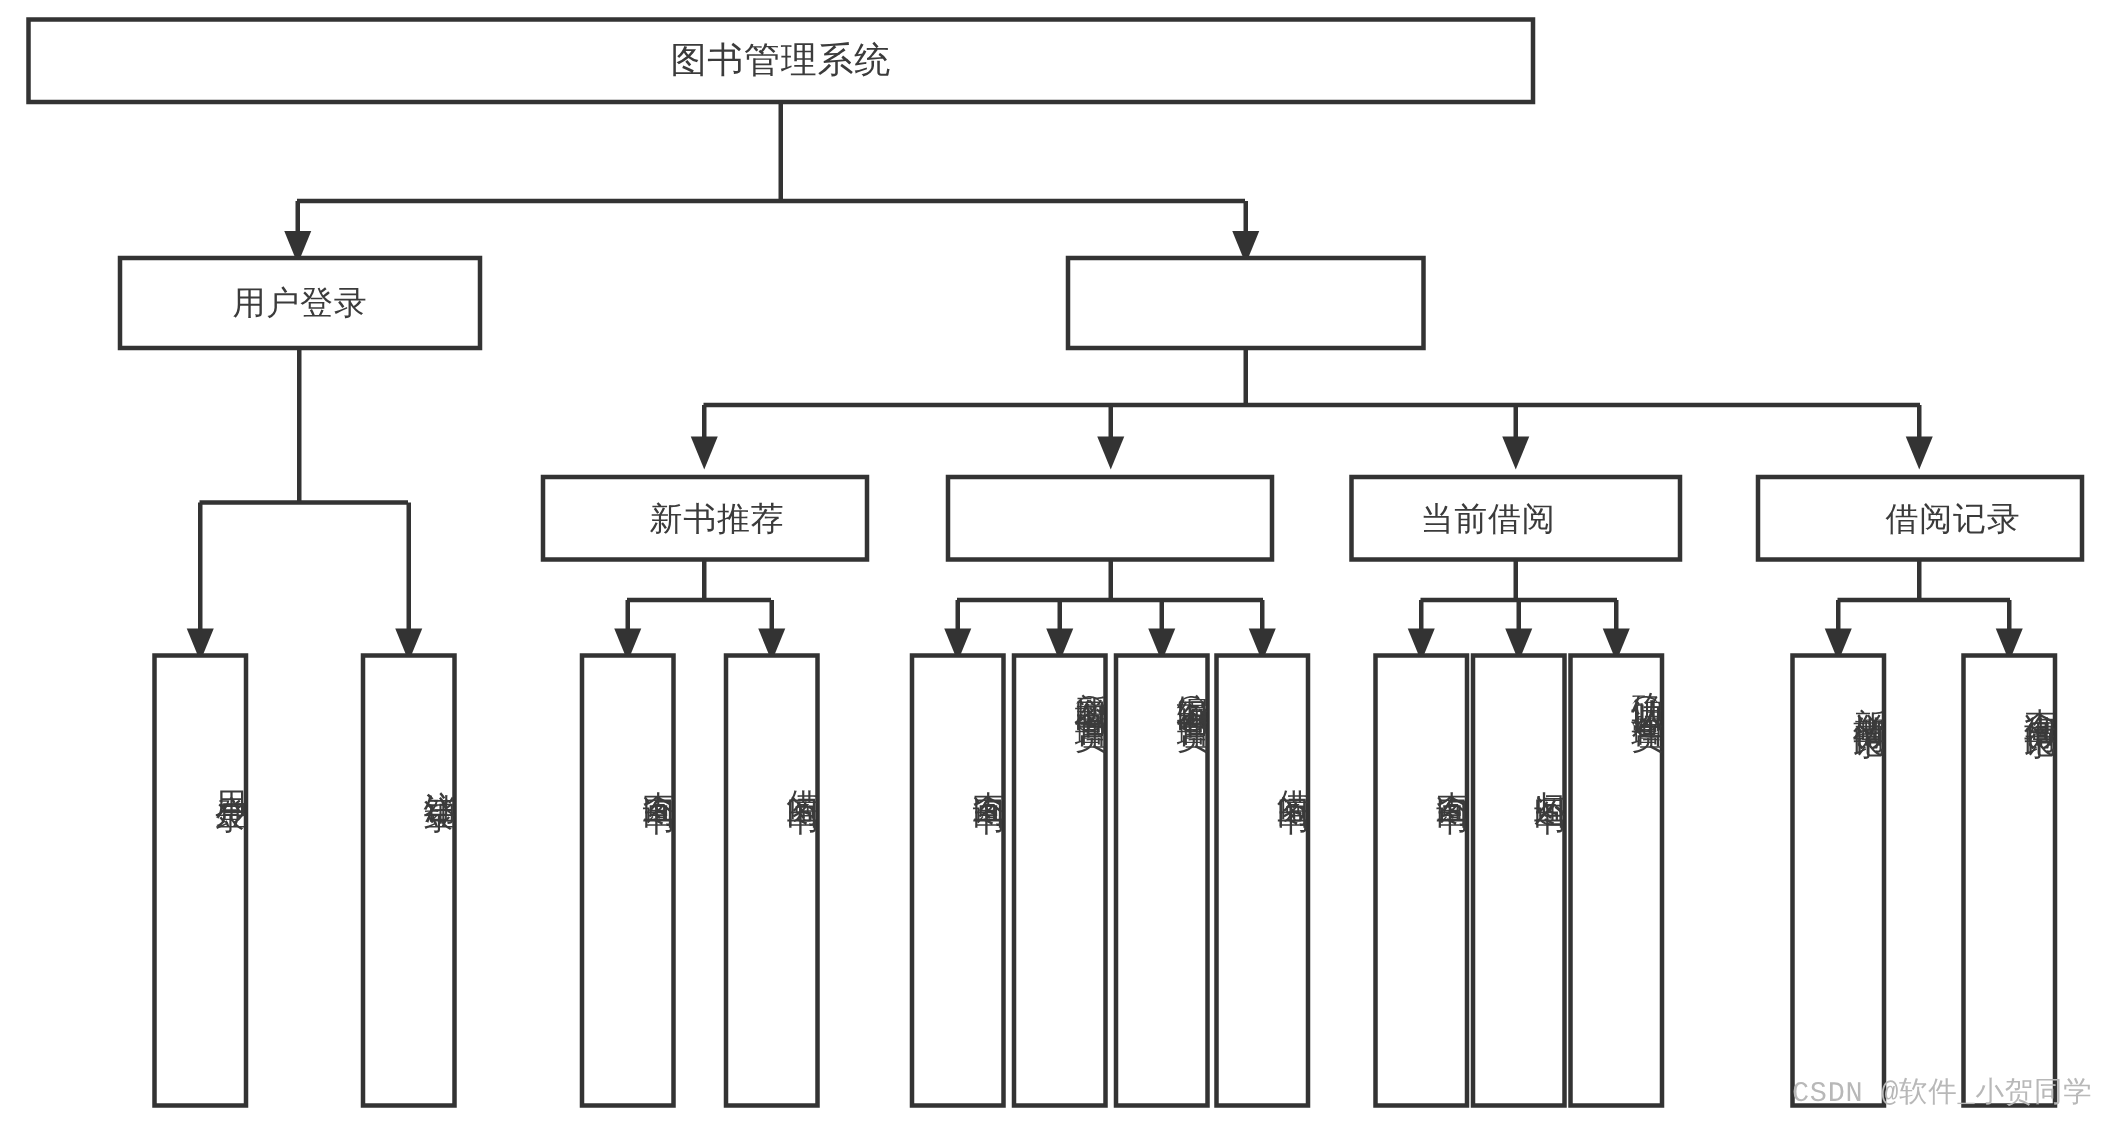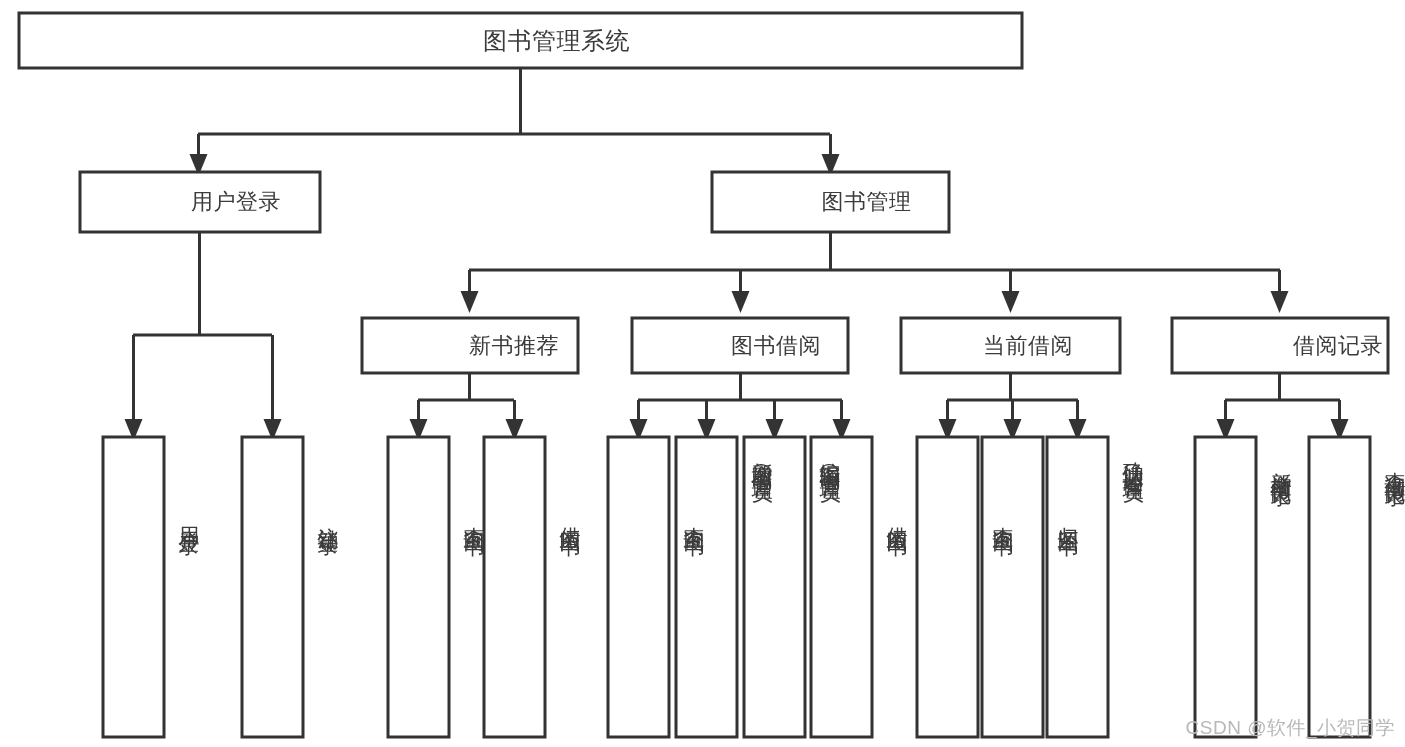--- a/index.html
+++ b/index.html
@@ -50,41 +50,40 @@
   .node-label {
     position: absolute;
     color: #3b3b3b;
     font-family: "Liberation Sans", "DejaVu Sans", sans-serif;
     font-size: 22px;
     line-height: 1.05;
     letter-spacing: 0.5px;
     white-space: nowrap;
     text-align: center;
     pointer-events: none;
-    padding-left: 36px;
   }
   .node-label.title-label {
     font-size: 24px;
   }
   .node-label.leaf-label {
     writing-mode: vertical-rl;
     text-orientation: upright;
     font-size: 21px;
     letter-spacing: 3px;
     line-height: 1;
     white-space: nowrap;
     transform: none;
   }
   .watermark {
     position: absolute;
     right: 10px;
     bottom: 6px;
     color: #b8b8b8;
     font-size: 19px;
-    font-family: Liberation Sans, sans-serif;
+    font-family: Liberation Mono, monospace;
     letter-spacing: 0.5px;
     white-space: nowrap;
     pointer-events: none;
   }
 </style>
 </head>
 <body>
 
 <div id="diagram-root">
 
@@ -182,24 +181,22 @@
     <rect class="node-box-leaf" x="1047" y="437" width="61" height="300"></rect>
 
     <rect class="node-box-leaf" x="1195" y="437" width="61" height="300"></rect>
     <rect class="node-box-leaf" x="1309" y="437" width="61" height="300"></rect>
 
   </svg>
 
   <div class="node-label title-label" style="left:19px; top:28px; width:1003px;">图书管理系统</div>
 
   <div class="node-label" style="left:80px; top:190px; width:240px;">用户登录</div>
-  <div class="node-label" style="left:712px; top:190px; width:237px;">图书管理</div>
 
   <div class="node-label" style="left:362px; top:334px; width:232px;">新书推荐</div>
-  <div class="node-label" style="left:632px; top:334px; width:216px;">图书借阅</div>
   <div class="node-label" style="left:901px; top:334px; width:182px;">当前借阅</div>
   <div class="node-label" style="left:1172px; top:334px; width:260px;">借阅记录</div>
 
   <div class="node-label leaf-label" style="left:103px; top:510px; width:61px;">用户登录</div>
   <div class="node-label leaf-label" style="left:242px; top:510px; width:61px;">注销登录</div>
 
   <div class="node-label leaf-label" style="left:388px; top:510px; width:61px;">查询图书</div>
   <div class="node-label leaf-label" style="left:484px; top:510px; width:61px;">借阅图书</div>
 
   <div class="node-label leaf-label" style="left:608px; top:510px; width:61px;">查询图书</div>

